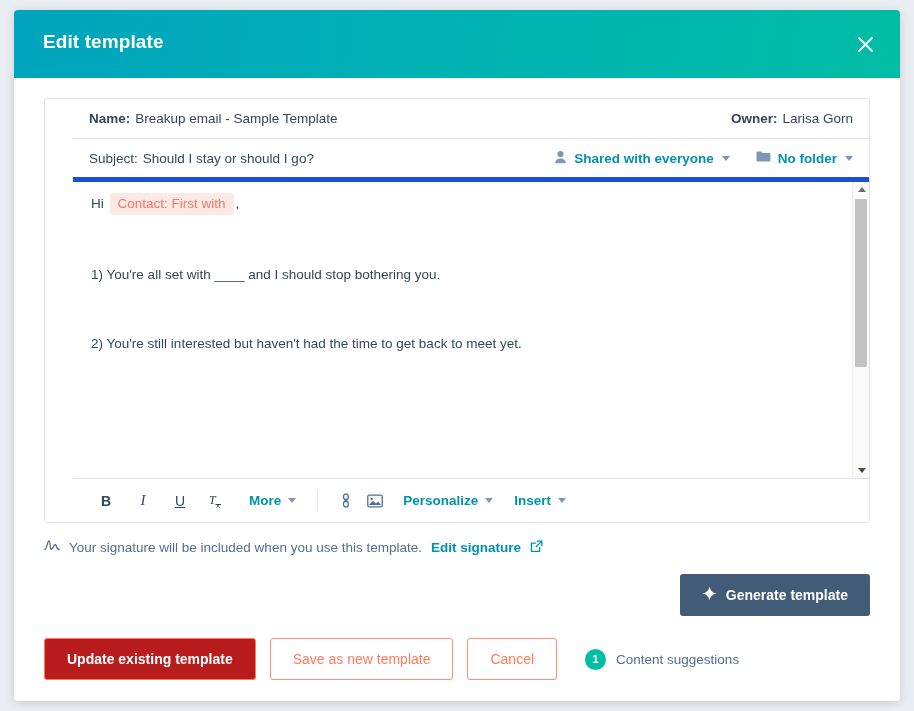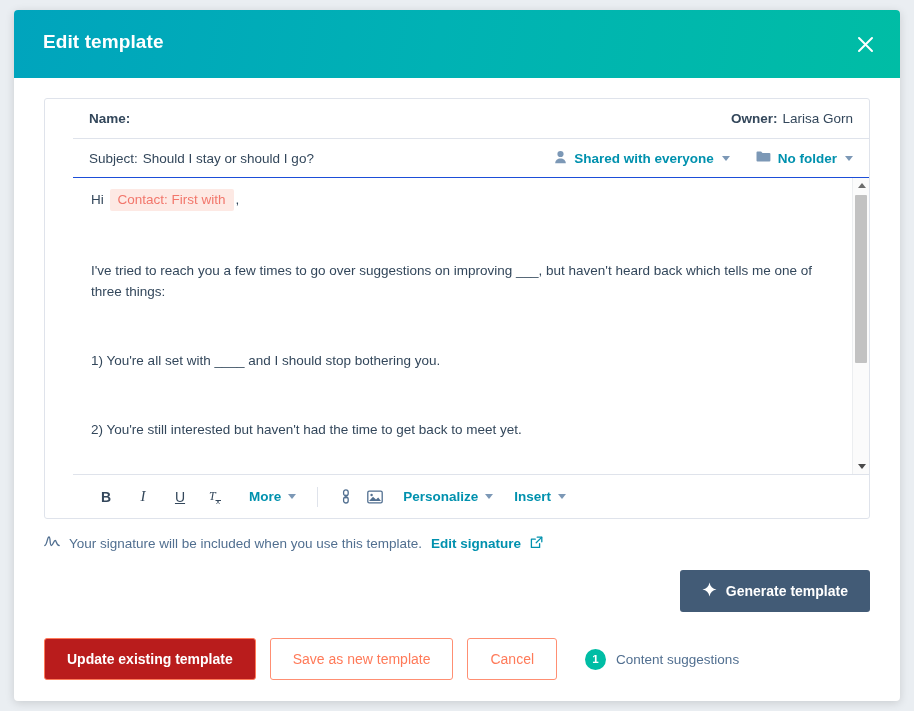--- a/index.html
+++ b/index.html
@@ -82,21 +82,21 @@
   .meta-row .val { color: #33475b; }
   .meta-left { display:flex; align-items:center; gap:5px; white-space: nowrap; }
   .meta-right { display:flex; align-items:center; gap:5px; white-space: nowrap; }
 
   .subject-row {
     display: flex;
     align-items: center;
     justify-content: space-between;
     padding: 0 16px;
     height: 38px;
-    border-bottom: 1px solid #1d4ed8;
+    border-bottom: 5px solid #1d4ed8;
     font-size: 13.5px;
     color: #33475b;
   }
   .subject-actions {
     display: flex;
     align-items: center;
     gap: 26px;
   }
   .dd-action {
     display: flex;
@@ -319,20 +319,21 @@
     </div>
   </div>
 
   <div class="modal-body">
 
     <div class="card">
 
       <div class="meta-row">
         <div class="meta-left">
           <span class="lbl">Name:</span>
+          <span class="val">Breakup email - Sample Template</span>
         </div>
         <div class="meta-right">
           <span class="lbl">Owner:</span>
           <span class="val">Larisa Gorn</span>
         </div>
       </div>
 
       <div class="subject-row">
         <div class="meta-left">
           <span class="lbl">Subject:</span>
@@ -363,21 +364,20 @@
 
         </div>
       </div>
 
       <div class="editor-wrap">
         <div class="editor-content">
           <p class="greet">
             <span>Hi</span>
             <span class="token">Contact: First with</span><span>,</span>
           </p>
-          <p>I've tried to reach you a few times to go over suggestions on improving ___, but haven't heard back which tells me one of three things:</p>
           <p>1) You're all set with ____ and I should stop bothering you.</p>
           <p>2) You're still interested but haven't had the time to get back to meet yet.</p>
         </div>
 
         <div class="scrollbar">
           <div class="sb-arrow up">
             <span class="sb-tri-up"></span>
           </div>
           <div class="sb-thumb"></div>
           <div class="sb-arrow down">

